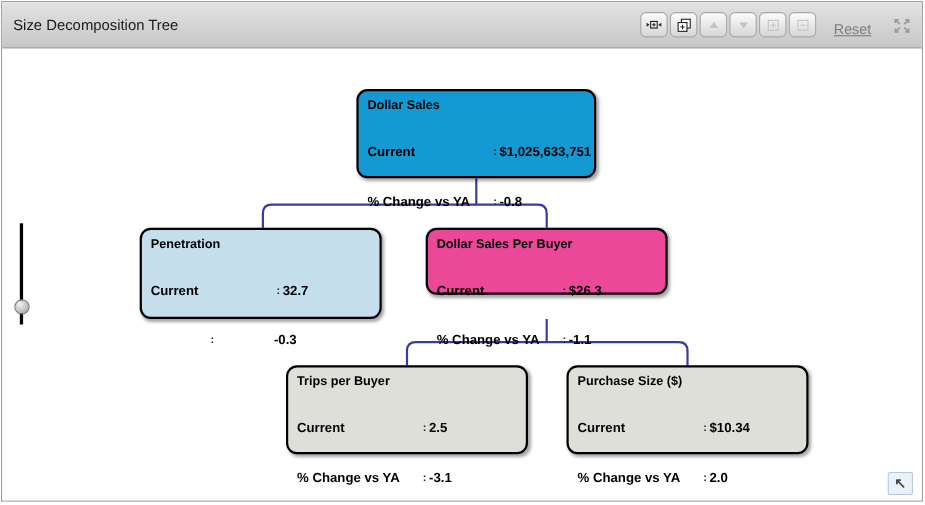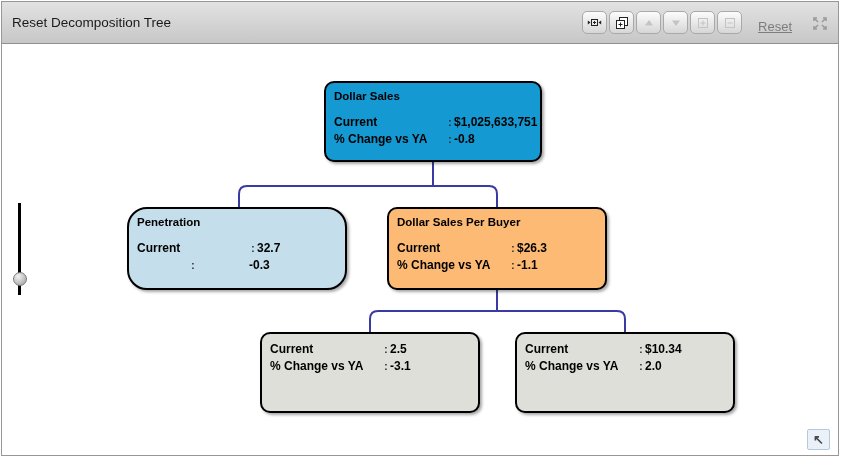--- a/index.html
+++ b/index.html
@@ -40,21 +40,21 @@
   .connectors { position:absolute; left:0; top:0; }
   
   .node {
     position:absolute; border:2px solid #000; border-radius:10px;
     box-shadow:2px 2px 3px rgba(0,0,0,0.35);
     padding:7px 4px 6px 8px; cursor:pointer;
   }
   .node-title { font-size:11.5px; font-weight:bold; color:#000; margin-bottom:12px; white-space:nowrap; }
   .node-row {
     display:grid; grid-template-columns:112px 8px 1fr;
-    font-size:12px; font-weight:bold; color:#000; line-height:17px; white-space:nowrap;
+    font-size:12px; font-weight:bold; color:#000; line-height:17px; white-space:nowrap;margin-top:28px;
   }
   .node-row .sep { font-size:10px; color:#222; text-align:center; }
   
   .slider { position:absolute; left:8px; top:158px; width:20px; height:98px; cursor:pointer; }
   .slider-track { position:absolute; left:8px; top:0; width:3px; height:92px; background:#000; }
   .slider-handle {
     position:absolute; left:3px; top:69px; width:14px; height:14px; border-radius:50%;
     background:radial-gradient(circle at 35% 30%, #f2f2f2, #b5b5b5 70%, #8e8e8e);
     border:1px solid #7b7b7b; cursor:grab;
   }
@@ -65,21 +65,21 @@
     color:#4a4a4a; font-size:13px; font-weight:bold; line-height:19px;
     text-align:center; cursor:pointer; padding:0;
   }
 </style>
 </head>
 <body>
 
 <div class="widget">
 
   <div class="header">
-    <div class="header-title">Reset Decomposition Tree</div>
+    <div class="header-title">Size Decomposition Tree</div>
 
     <div class="toolbar">
       <button class="tb-btn">
         <span>
           <svg width="15" height="13" viewBox="0 0 15 13">
             <rect x="4.5" y="3.5" width="6" height="6" fill="none" stroke="#222"></rect>
             <path d="M6 6.5h3M7.5 5v3" stroke="#222" fill="none"></path>
             <path d="M3.5 6.5 L0.8 4.6 V8.4 Z" fill="#222"></path>
             <path d="M11.5 6.5 L14.2 4.6 V8.4 Z" fill="#222"></path>
           </svg>
@@ -169,61 +169,63 @@
         <span class="sep">:</span>
         <span>$1,025,633,751</span>
       </div>
       <div class="node-row">
         <span>% Change vs YA</span>
         <span class="sep">:</span>
         <span>-0.8</span>
       </div>
     </div>
 
-    <div class="node" style="left: 125px; top: 162px; width: 220px; height: 83px; background-color: rgb(197, 222, 235); border-radius: 20px;">
+    <div class="node" style="left: 125px; top: 162px; width: 220px; height: 83px; background-color: rgb(197, 222, 235);">
       <div class="node-title">Penetration</div>
       <div class="node-row">
         <span>Current</span>
         <span class="sep">:</span>
         <span>32.7</span>
       </div>
       <div class="node-row">
         <span class="sep">:</span>
         <span>-0.3</span>
       </div>
     </div>
 
-    <div class="node" style="left: 385px; top: 162px; width: 220px; height: 83px; background-color: #fdba74;">
+    <div class="node" style="left: 385px; top: 162px; width: 220px; height: 61px; background-color: #ec4899;">
       <div class="node-title">Dollar Sales Per Buyer</div>
       <div class="node-row">
         <span>Current</span>
         <span class="sep">:</span>
         <span>$26.3</span>
       </div>
       <div class="node-row">
         <span>% Change vs YA</span>
         <span class="sep">:</span>
         <span>-1.1</span>
       </div>
     </div>
 
     <div class="node" style="left: 258px; top: 287px; width: 220px; height: 81px; background-color: rgb(223, 223, 218);">
+      <div class="node-title">Trips per Buyer</div>
       <div class="node-row">
         <span>Current</span>
         <span class="sep">:</span>
         <span>2.5</span>
       </div>
       <div class="node-row">
         <span>% Change vs YA</span>
         <span class="sep">:</span>
         <span>-3.1</span>
       </div>
     </div>
 
     <div class="node" style="left: 513px; top: 287px; width: 220px; height: 81px; background-color: rgb(223, 223, 218);">
+      <div class="node-title">Purchase Size ($)</div>
       <div class="node-row">
         <span>Current</span>
         <span class="sep">:</span>
         <span>$10.34</span>
       </div>
       <div class="node-row">
         <span>% Change vs YA</span>
         <span class="sep">:</span>
         <span>2.0</span>
       </div>

